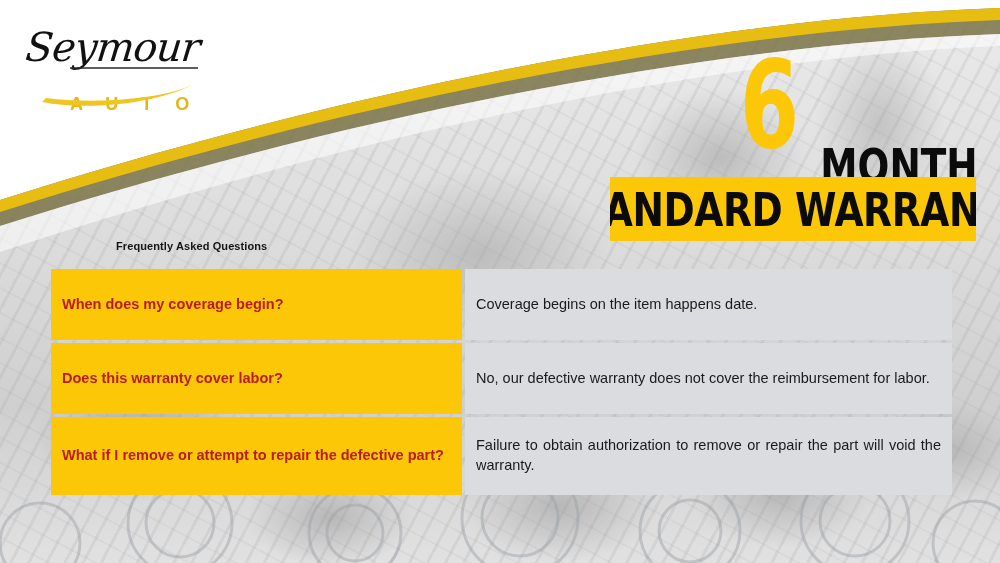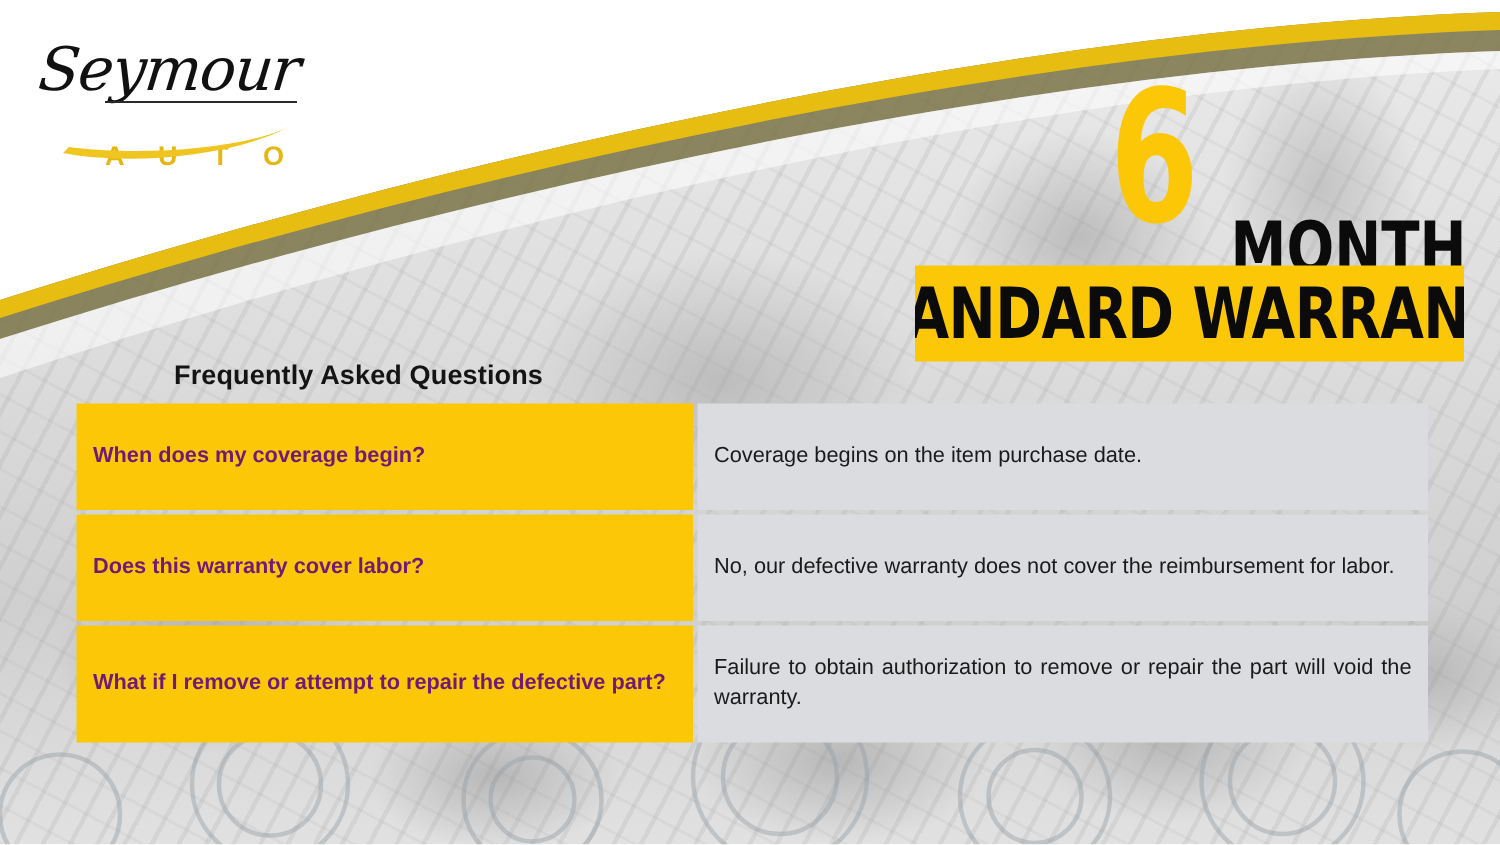--- a/index.html
+++ b/index.html
@@ -140,21 +140,21 @@
     transform: scaleX(.80);
     white-space: nowrap;
     letter-spacing: -.5px;
   }
 
   
   #faq-title {
     position: absolute;
     left: 116px;
     top: 240px;
-    font-size: 18px;
+    font-size: 11px;
     font-weight: bold;
     color: #141414;
     letter-spacing: .1px;
   }
   #faq-table {
     position: absolute;
     left: 48px;
     top: 266px;
     width: 907px;
     border-collapse: separate;
@@ -163,21 +163,21 @@
   }
   #faq-table td {
     vertical-align: middle;
     padding: 10px 11px;
   }
   td.q-cell {
     width: 389px;
     background: #fbc707;
     font-size: 14.5px;
     font-weight: bold;
-    color: #701a75;
+    color: #b91c1c;
     line-height: 1.32;
   }
   td.a-cell {
     background: #dadce0;
     font-size: 14.5px;
     color: #1a1a1a;
     line-height: 1.35;
     text-align: justify;
     padding-left: 13px;
     padding-right: 13px;
@@ -245,21 +245,21 @@
       <span id="warranty-text">STANDARD WARRANTY</span>
     </div>
   </div>
 
   <div id="faq-title">Frequently Asked Questions</div>
 
   <table id="faq-table">
     <tbody>
       <tr class="row-h1">
         <td class="q-cell">When does my coverage begin?</td>
-        <td class="a-cell">Coverage begins on the item purchase date.</td>
+        <td class="a-cell">Coverage begins on the item happens date.</td>
       </tr>
       <tr class="row-h3">
         <td class="q-cell">Does this warranty cover labor?</td>
         <td class="a-cell">No, our defective warranty does not cover the reimbursement for labor.</td>
       </tr>
       <tr class="row-h4">
         <td class="q-cell">What if I remove or attempt to repair the defective part?</td>
         <td class="a-cell">Failure to obtain authorization to remove or repair the part will void the warranty.</td>
       </tr>
     </tbody>

